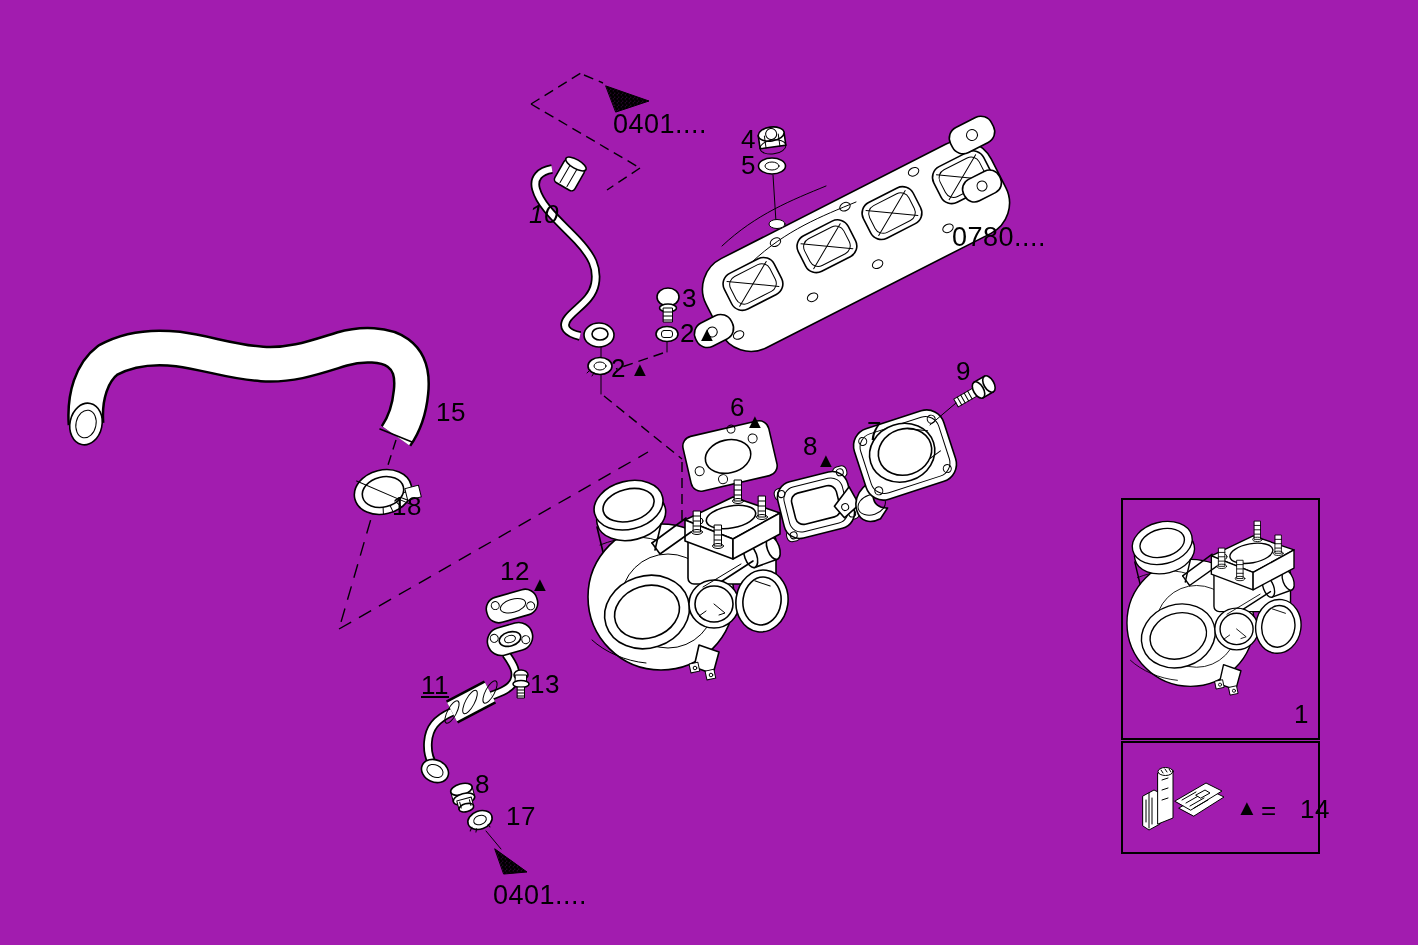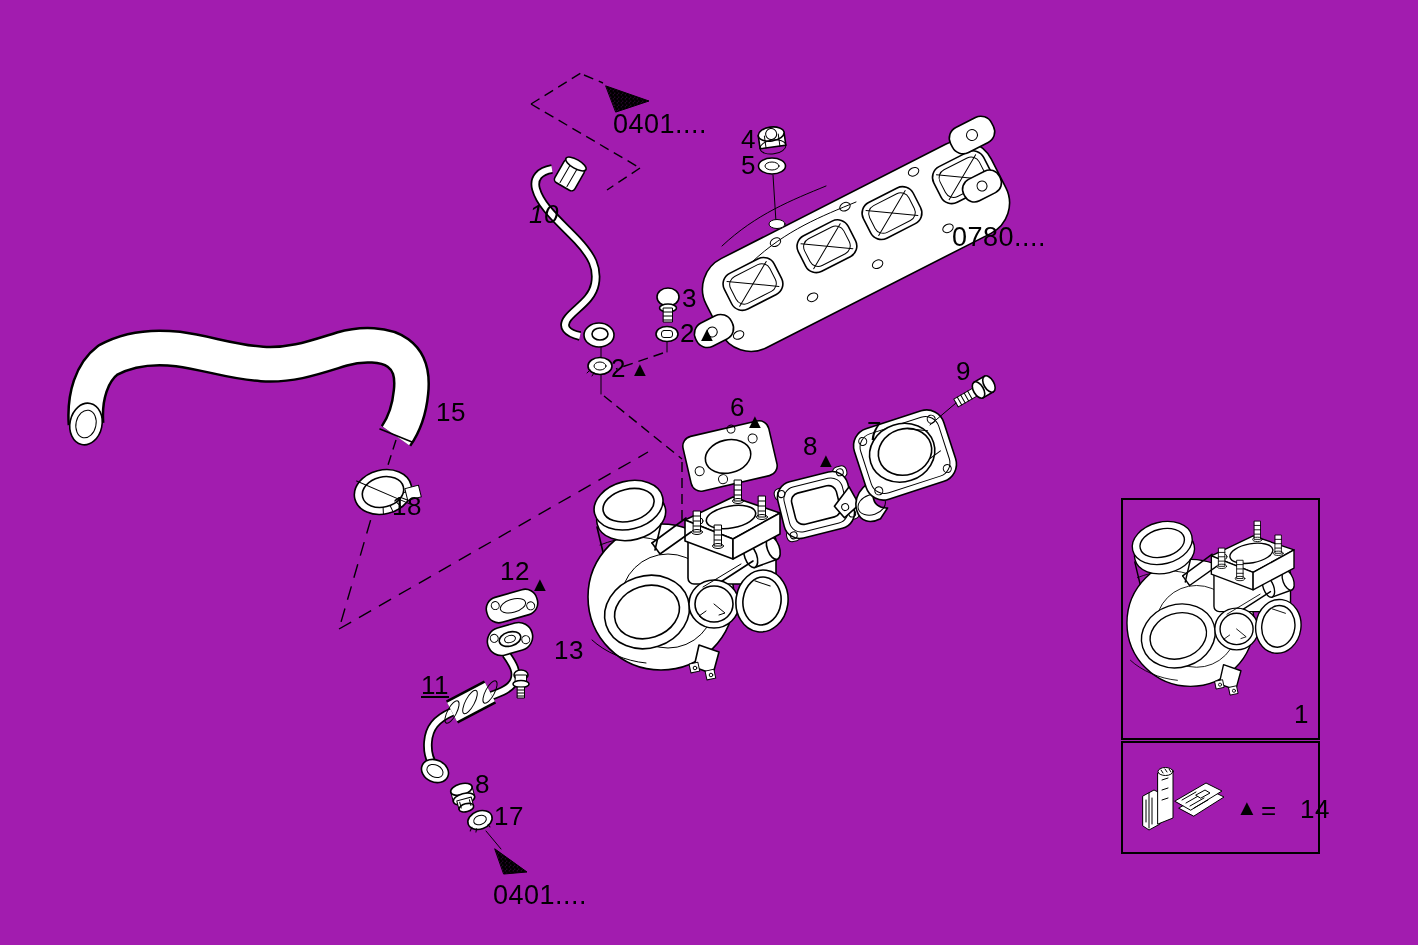--- a/index.html
+++ b/index.html
@@ -412,23 +412,23 @@
 <div class="lbl" style="left:730px; top:394px;">6</div>
 <div class="tri" style="left:745px; top:411px;">▲</div>
 <div class="lbl" style="left:803px; top:433px;">8</div>
 <div class="tri" style="left:816px; top:450px;">▲</div>
 <div class="lbl" style="left:867px; top:418px;">7</div>
 <div class="lbl" style="left:956px; top:358px;">9</div>
 <div class="lbl" style="left:392px; top:493px;">18</div>
 <div class="lbl" style="left:500px; top:558px;">12</div>
 <div class="tri" style="left:530px; top:574px;">▲</div>
 <div class="lbl" style="left:421px; top:672px;text-decoration:underline;">11</div>
-<div class="lbl" style="left:530px; top:637px;margin-left:24px;">13</div>
+<div class="lbl" style="left:530px; top:671px;">13</div>
 <div class="lbl" style="left:475px; top:771px;">8</div>
-<div class="lbl" style="left:494px; top:803px;">17</div>
+<div class="lbl" style="left:506px; top:803px;">17</div>
 <div class="lbl ref" style="left:493px; top:882px;">0401....</div>
 <div class="lbl" style="left:1294px; top:701px;">1</div>
 
 <div class="tri" style="left:1236px; top:797px; font-size:22px;">▲</div>
 <div class="lbl" style="left:1261px; top:797px;">=</div>
 <div class="lbl" style="left:1280px; top:796px;margin-left:20px;">14</div>
 
 </div>
 
 </body></html>

